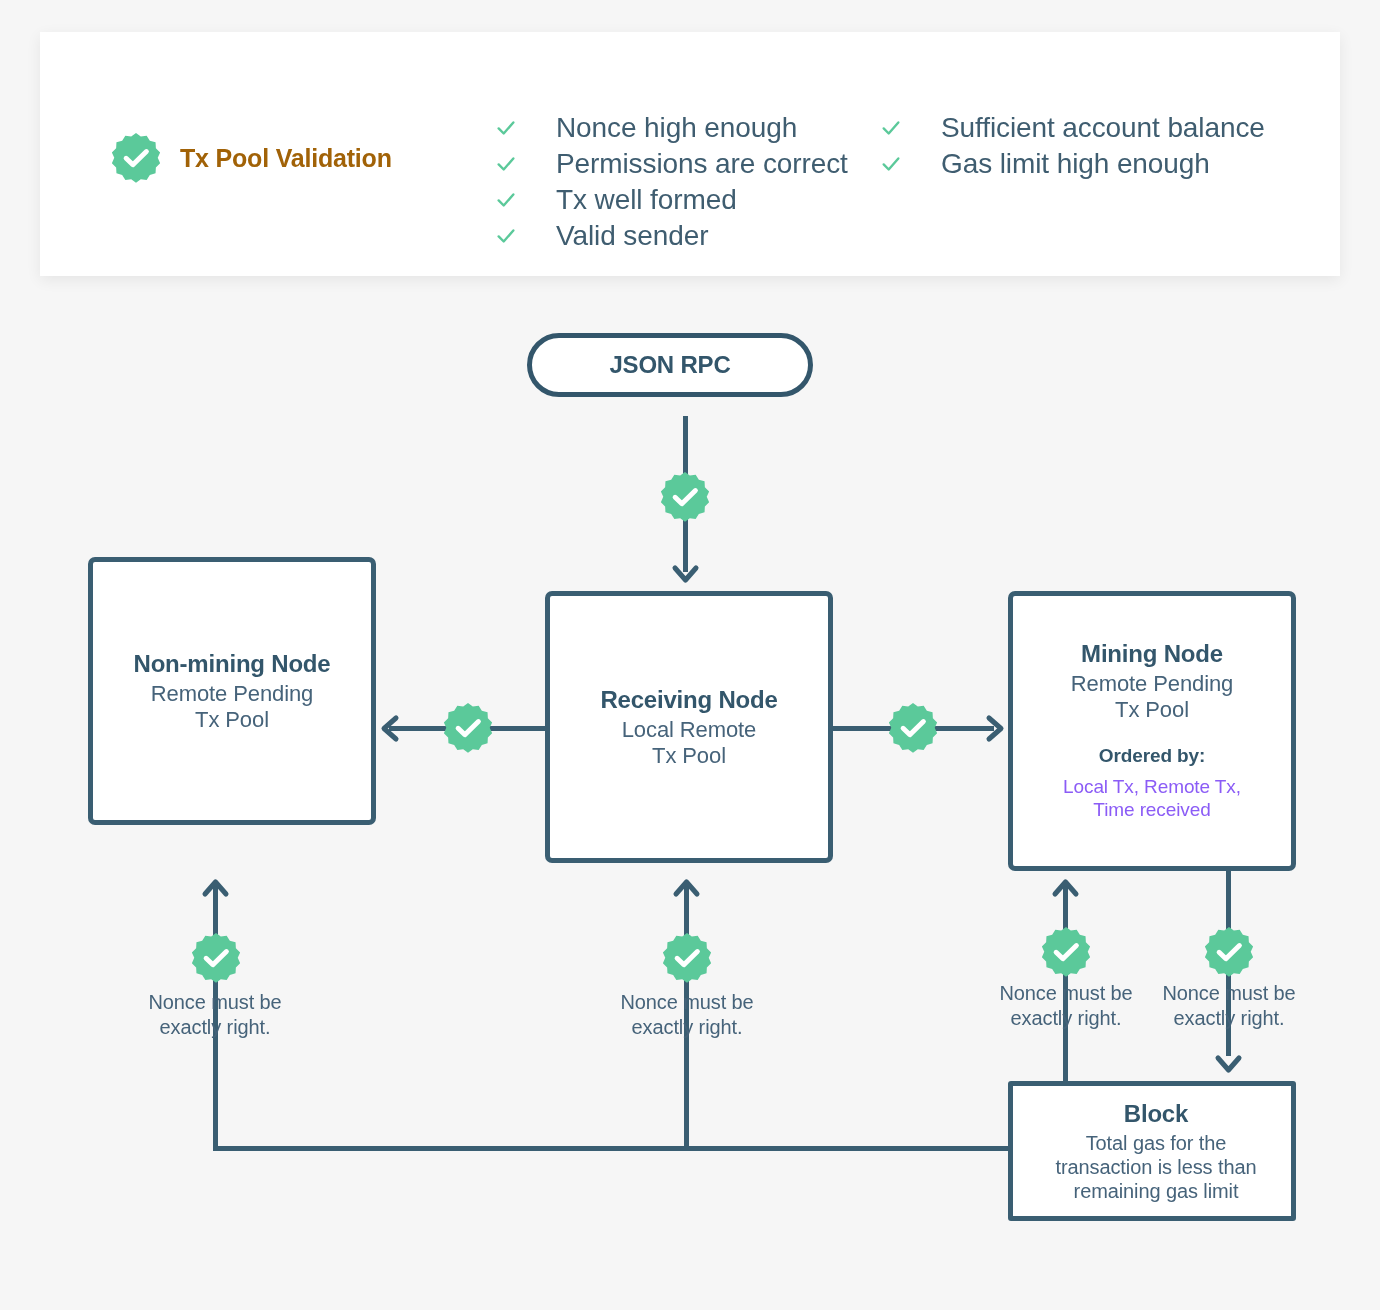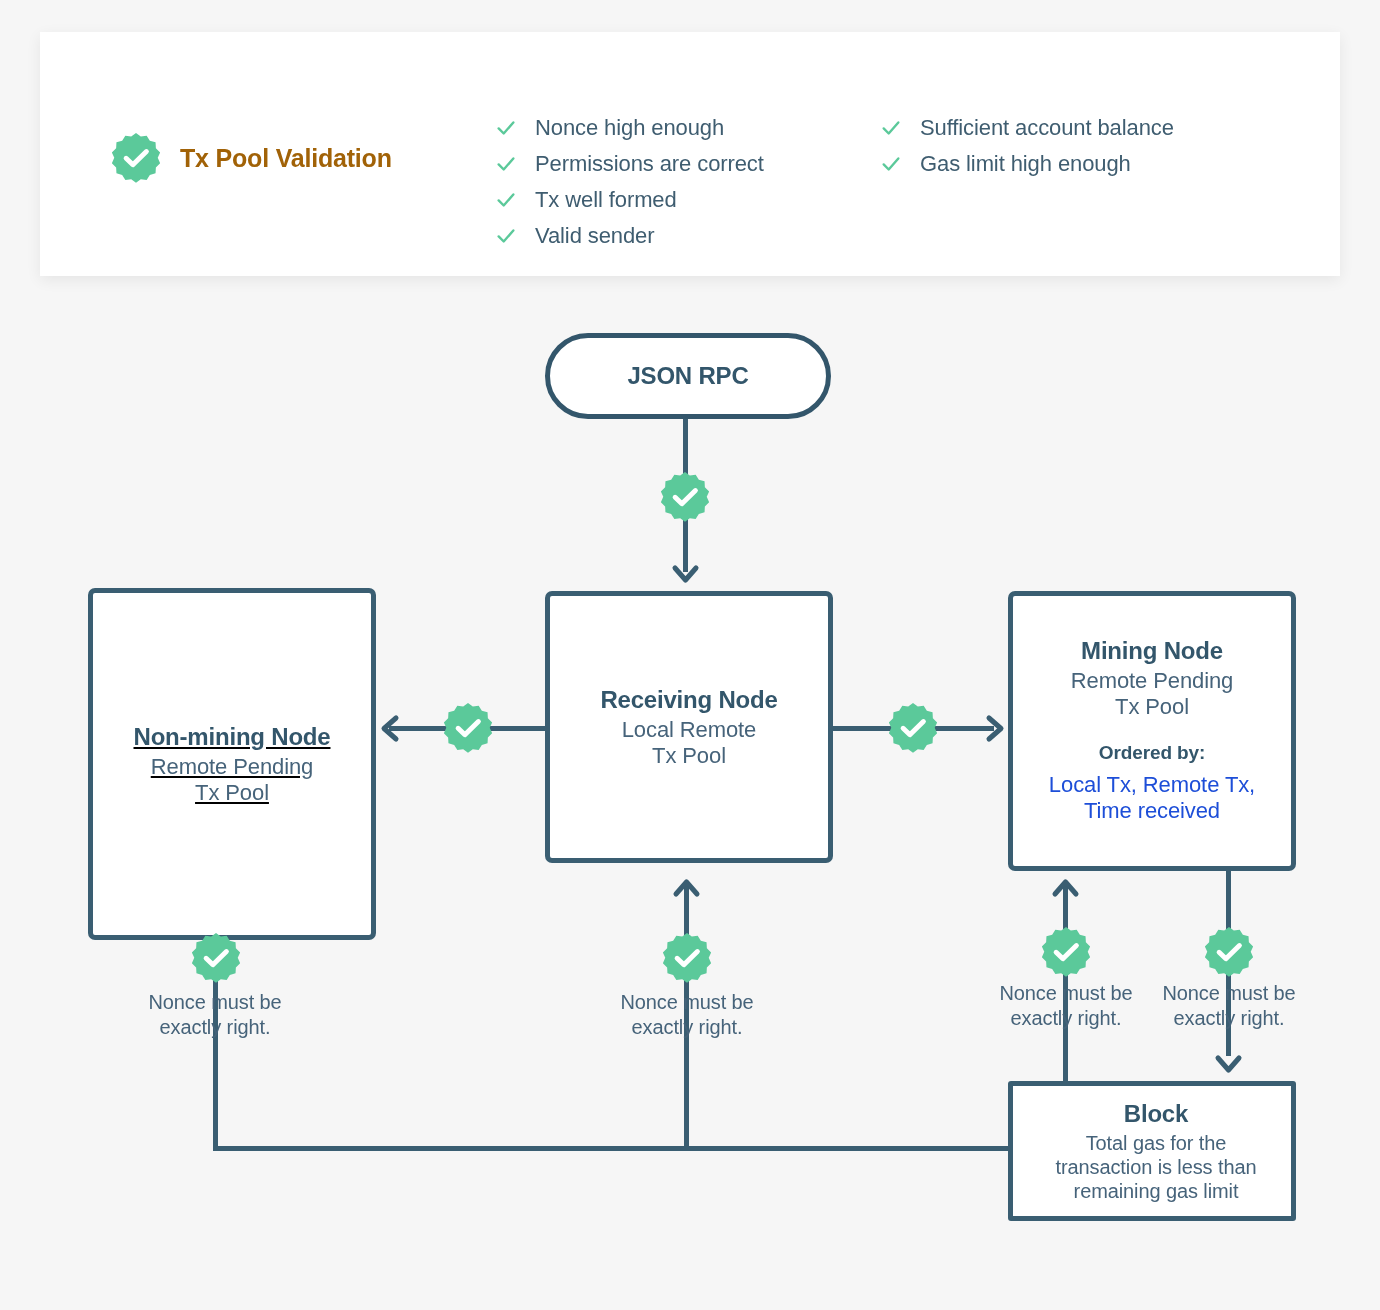--- a/index.html
+++ b/index.html
@@ -54,24 +54,25 @@
   }
   .check-col { width: 385px; }
   .check-col.wide { width: 420px; }
   .check-row {
     display: flex;
     align-items: center;
     gap: 18px;
     height: 36px;
   }
   .check-label {
-    font-size: 22px;
+    font-size: 28px;
     color: #3f5d70;
     white-space: nowrap;
     letter-spacing: -0.1px;
+    margin-left: 21px;
   }
   .tick { flex: 0 0 auto; line-height: 0; }
 
   
   .rosette { position: absolute; line-height: 0; z-index: 6; }
   .rosette.inline { position: relative; }
 
   
   .pill {
     position: absolute;
@@ -119,22 +120,22 @@
   }
   .node-gap { height: 22px; }
   .node-strong {
     font-size: 19px;
     font-weight: bold;
     color: #33566b;
     letter-spacing: -0.1px;
     margin-bottom: 8px;
   }
   .node-small {
-    font-size: 22px;
-    color: #1d4ed8;
+    font-size: 19px;
+    color: #8b5cf6;
     line-height: 1.22;
     letter-spacing: -0.1px;
   }
   .block-sub {
     font-size: 20px;
     color: #46637a;
     line-height: 1.2;
     letter-spacing: -0.1px;
   }
 
@@ -324,25 +325,25 @@
     </svg>
   </span>
 
   <span class="rosette" style="left:1203px; top:926px;">
     <svg width="52" height="52" viewBox="0 0 100 100" aria-hidden="true">
       <path fill="#5bc99a" d="M50 2 L59.2 8.6 L70.5 7.2 L76.6 16.8 L87.6 19.9 L88.2 31.3 L96.4 39.2 L91.8 49.7 L96.4 60.2 L88.2 68.1 L87.6 79.5 L76.6 82.6 L70.5 92.2 L59.2 90.8 L50 97.4 L40.8 90.8 L29.5 92.2 L23.4 82.6 L12.4 79.5 L11.8 68.1 L3.6 60.2 L8.2 49.7 L3.6 39.2 L11.8 31.3 L12.4 19.9 L23.4 16.8 L29.5 7.2 L40.8 8.6 Z"></path>
       <path fill="none" stroke="#ffffff" stroke-width="9.5" stroke-linecap="round" stroke-linejoin="round" d="M31 50.5 L44 63 L70 37.5"></path>
     </svg>
   </span>
 
-  <div class="pill" style="left:545px; top:333px; width:286px; height:86px;">
+  <div class="pill" style="left:527px; top:333px; width:286px; height:64px;">
     <span class="pill-label">JSON RPC</span>
   </div>
 
-  <div class="node-box" style="left:88px; top:588px; width:288px; height:352px;text-decoration:underline;">
+  <div class="node-box" style="left:88px; top:557px; width:288px; height:268px;">
     <div class="node-title">Non-mining Node</div>
     <div class="node-sub">Remote Pending</div>
     <div class="node-sub">Tx Pool</div>
   </div>
 
   <div class="node-box" style="left:545px; top:591px; width:288px; height:272px;">
     <div class="node-title">Receiving Node</div>
     <div class="node-sub">Local Remote</div>
     <div class="node-sub">Tx Pool</div>
   </div>

